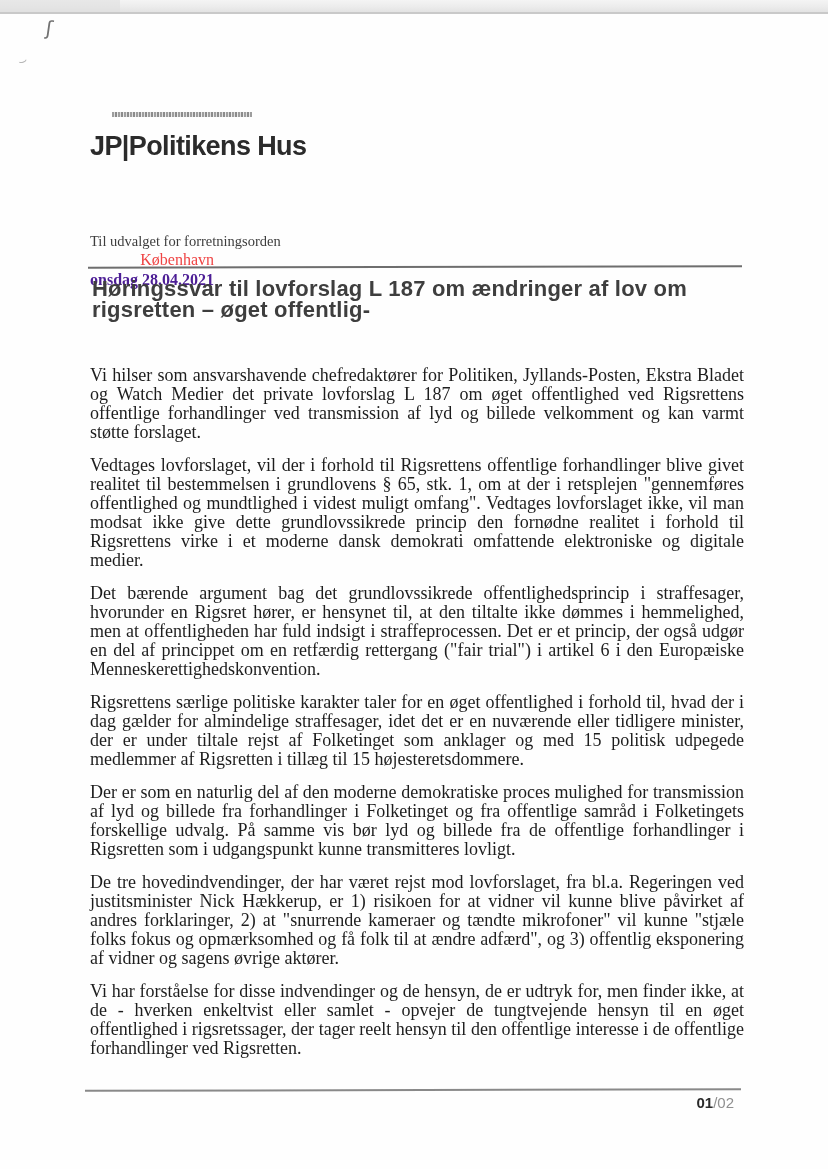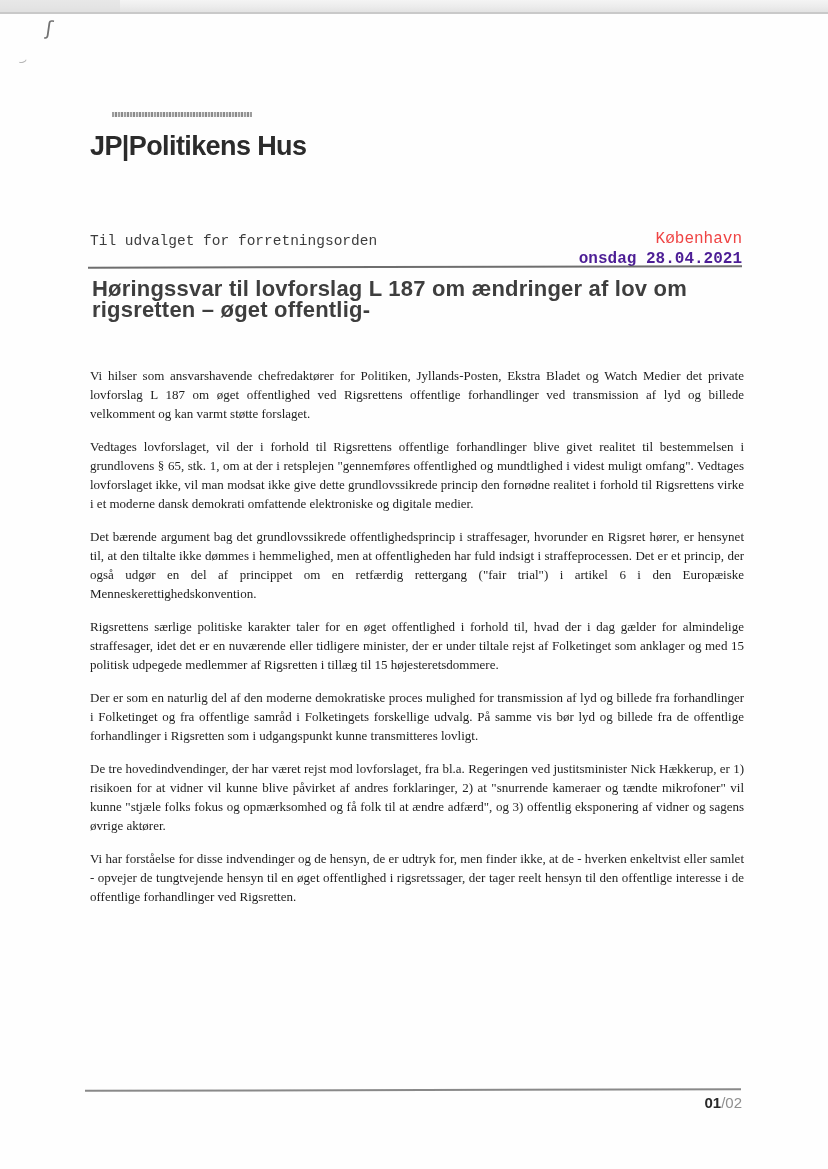--- a/index.html
+++ b/index.html
@@ -74,21 +74,22 @@
     color: #2b2b2b;
   }
   
   .head-row {
     position: absolute;
     left: 90px; top: 229px;
     width: 652px;
     display: flex;
     justify-content: space-between;
     align-items: flex-start;
-    font-family: Liberation Mono, monospace;
+    font-family: Liberation Serif, serif;
+    flex-direction: column;
   }
   .recipient {
     font-size: 14.5px;
     color: #3d3d3d;
     padding-top: 4px;
   }
   .place-date {
     text-align: right;
     line-height: 1.25;
   }
@@ -123,38 +124,38 @@
     color: #3e3e3e;
   }
   
   .body-text {
     position: absolute;
     left: 90px; top: 366px;
     width: 654px;
   }
   .body-text p {
     margin: 0 0 14px 0;
-    font-size: 13px;
+    font-size: 18px;
     line-height: 19px;
     text-align: justify;
     color: #1d1d1d;
   }
   
   .foot-rule {
     position: absolute;
     left: 85px; top: 1089px;
     width: 656px;
     height: 2px;
     background: #6b6b6b;
     transform: rotate(-0.15deg);
     opacity: .8;
   }
   .page-number {
     position: absolute;
-    left: 90px; top: 1094px;
+    left: 82px; top: 1094px;
     width: 652px;
     text-align: right;
     font-family: "Liberation Sans", sans-serif;
     font-size: 15px;
   }
   .page-number .pg-current {
     font-weight: 700;
     color: #2a2a2a;
   }
   .page-number .pg-total {

